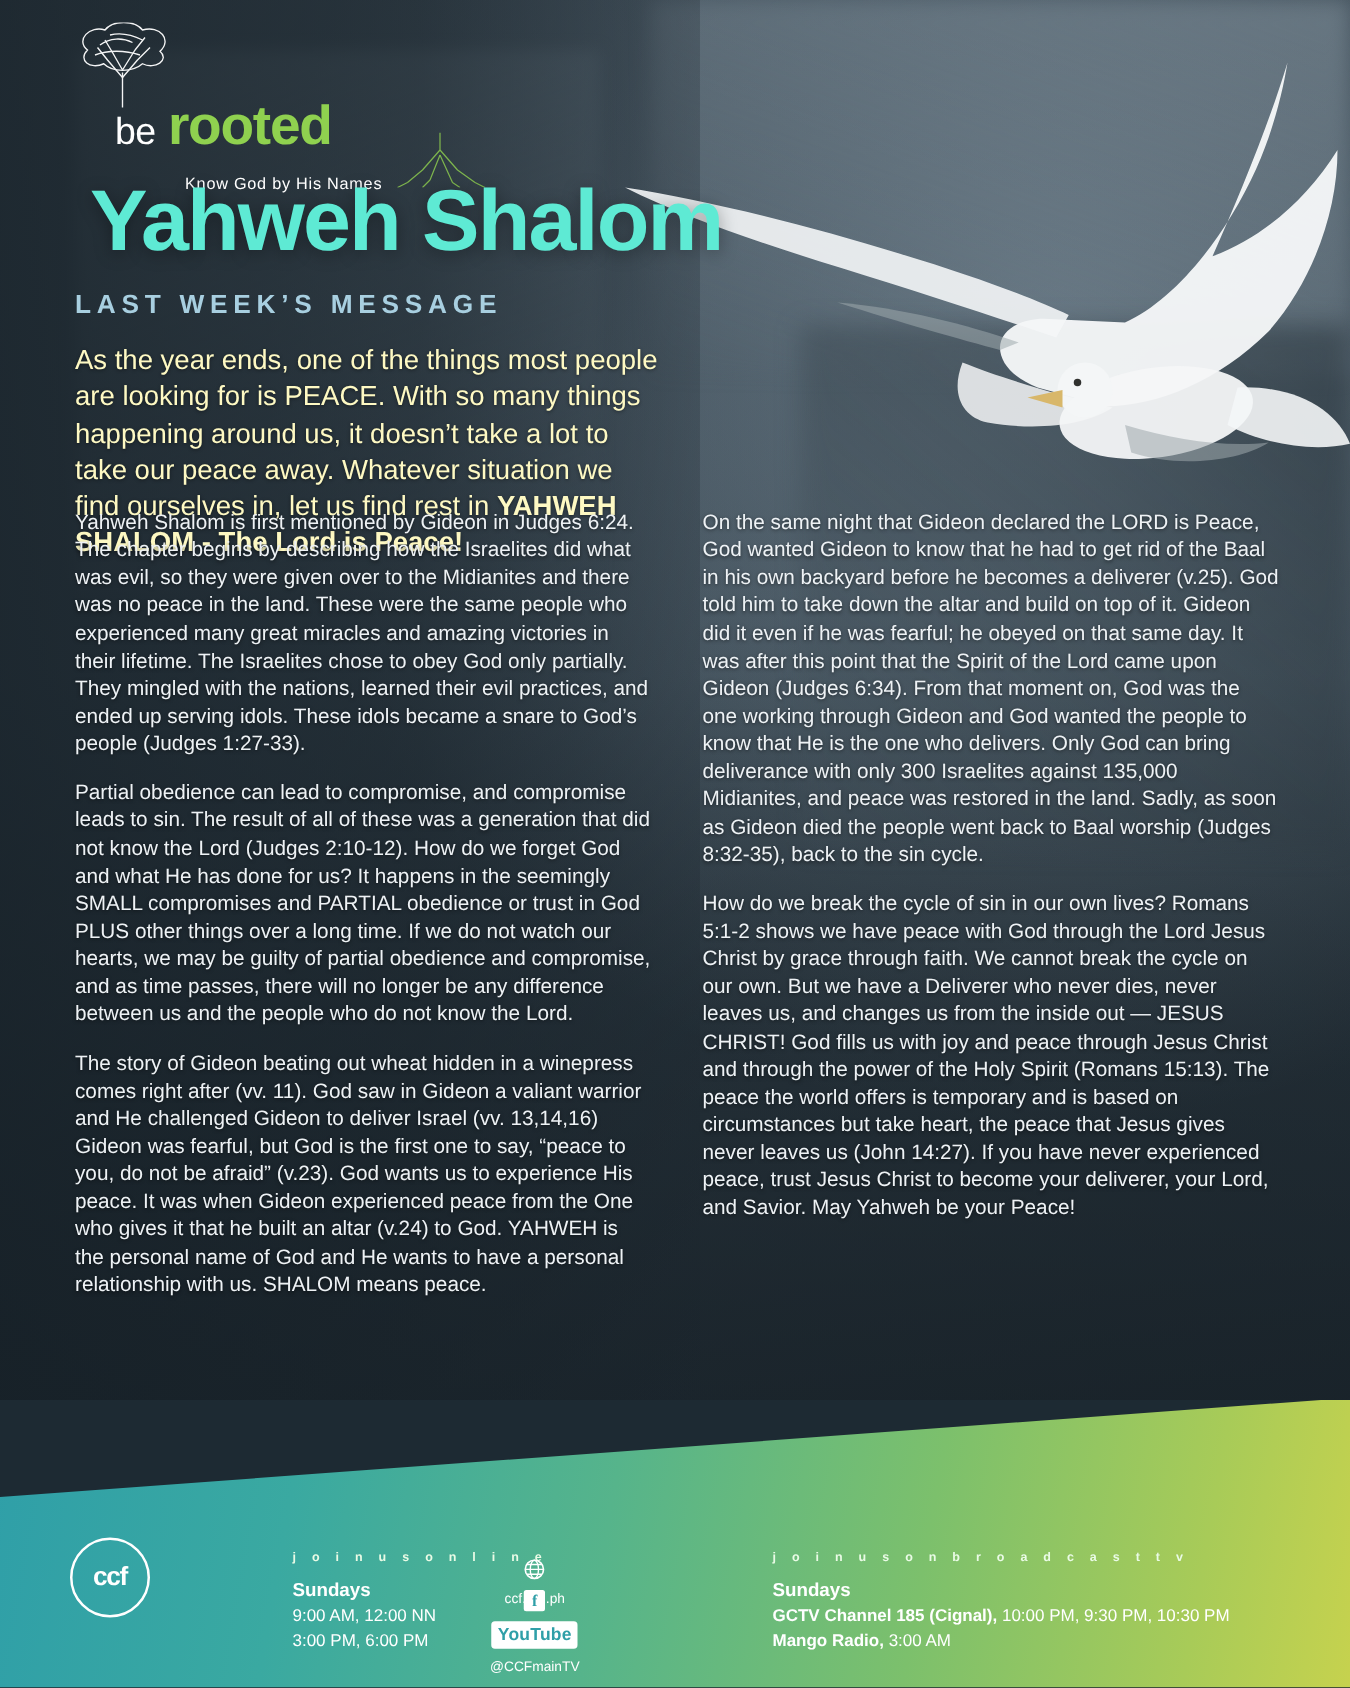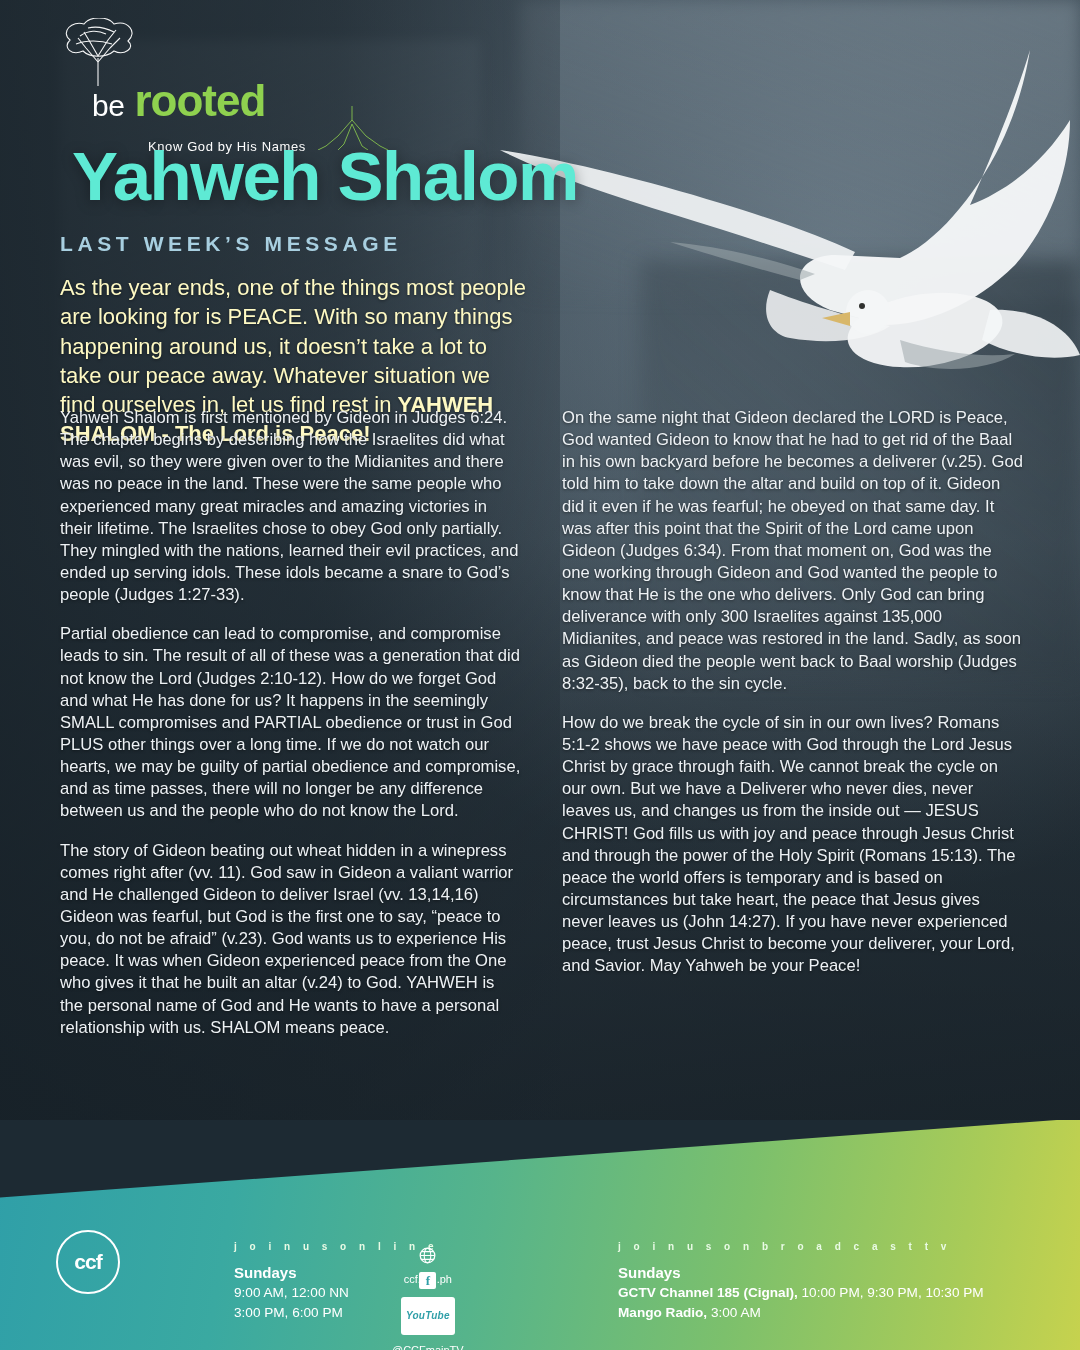--- a/index.html
+++ b/index.html
@@ -135,22 +135,22 @@
   .f-bcast-body { left: 618px; bottom: 28px; }
   .f-links .row { display: flex; align-items: center; gap: 8px; height: 22px; margin-bottom: 3px; flex-direction: column; }
   .f-small { font-size: 11px; }
   .glyph { width: 17px; height: 17px; display: inline-block; }
   .fb-badge {
     width: 17px; height: 17px; background: #ffffff; color: #2f9fa8;
     font-weight: bold; font-size: 13px; line-height: 17px; text-align: center;
     border-radius: 2px; font-family: "Liberation Serif", serif;
   }
   .yt-badge {
-    background: #ffffff; color: #2f9fa8; font-weight: bold; font-size: 10px;
-    padding: 12px 5px; border-radius: 3px; letter-spacing: .2px; font-style: italic;
+    background: #ffffff; color: #2f9fa8; font-weight: bold; font-size: 14px;
+    padding: 1px 5px; border-radius: 3px; letter-spacing: .2px;
   }
 </style>
 </head>
 <body>
 
 <div class="bg">
   <div class="bg-shape-a"></div>
   <div class="bg-shape-b"></div>
   <div class="bg-shape-c"></div>
   <div class="bg-vignette"></div>

